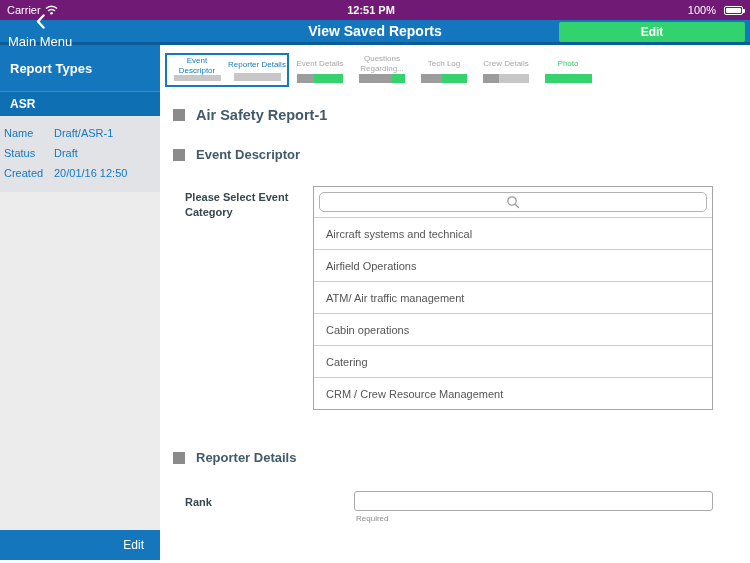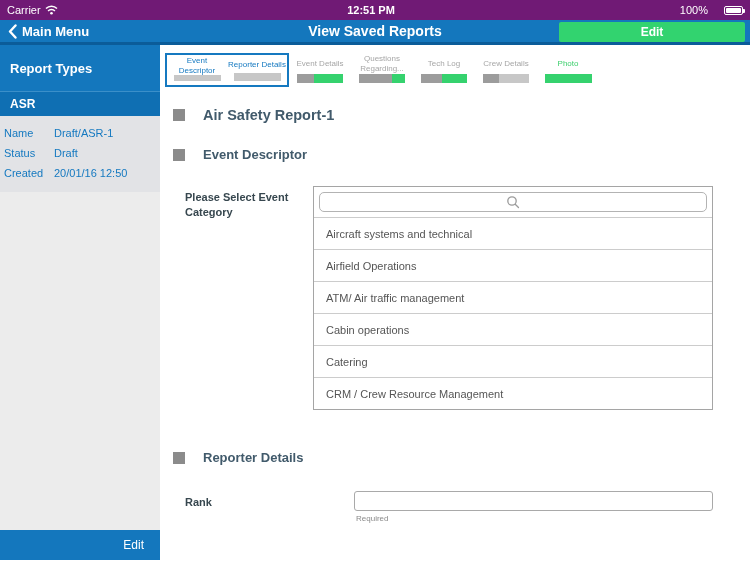--- a/index.html
+++ b/index.html
@@ -5,30 +5,30 @@
   * { margin:0; padding:0; box-sizing:border-box; }
   html,body { width:750px; height:563px; overflow:hidden;
     font-family:"Liberation Sans", sans-serif; background:#fff; }
   .app { position:relative; width:750px; height:563px; }
 
   
   .statusbar { height:20px; background:#701a75; color:#fff; display:flex;
     align-items:center; font-size:11px; position:relative; padding:0 7px; }
   .sb-left { display:flex; align-items:center; gap:4px; }
   .sb-time { position:absolute; left:0; right:8px; text-align:center; font-weight:bold; }
-  .sb-right { margin-left:auto; display:flex; align-items:center; gap:16px; position:relative; }
+  .sb-right { margin-left:auto; display:flex; align-items:center; gap:8px; position:relative; }
   .battery { width:19px; height:9px; border:1px solid #fff; border-radius:2px; padding:1px; position:relative; }
   .battery .fill { display:block; height:100%; width:100%; background:#fff; border-radius:1px; }
   .battery:after { content:""; position:absolute; right:-3px; top:2px; width:2px; height:4px; background:#fff; border-radius:0 1px 1px 0; }
 
   
   .navbar { height:25px; background:#1477bd; border-bottom:3px solid #0b5c99;
     display:flex; align-items:center; position:relative; color:#fff; }
   .back-btn { display:flex; align-items:center; gap:5px; padding-left:8px;
-    font-size:13px; font-weight:bold; cursor:pointer; z-index:2; }
+    font-size:13px; font-weight:normal; cursor:pointer; z-index:2;flex-direction:column; }
   .nav-title { position:absolute; left:0; right:0; text-align:center;
     font-size:14px; font-weight:bold; }
   .nav-edit { position:absolute; right:5px; top:2px; width:186px; height:20px;
     background:#32d36f; color:#fff; font-size:12px; font-weight:bold;
     display:flex; align-items:center; justify-content:center; border-radius:2px; cursor:pointer; z-index:2; }
 
   
   .body { display:flex; height:515px; }
 
   
@@ -50,21 +50,21 @@
   .tabgroup { display:flex; border:2px solid #1579c0; }
   .tab { width:62px; display:flex; flex-direction:column; align-items:center;
     justify-content:space-between; padding:1px 1px 4px; cursor:pointer; }
   .tabgroup .tab { width:60px; }
   .tlabel { font-size:8px; line-height:1.2; text-align:center; height:19px;
     display:flex; align-items:center; justify-content:center; }
   .tbar { width:47px; height:9px; display:flex; overflow:hidden; }
   .tbar .seg { height:100%; }
 
   .content { padding:20px 37px 0 13px; }
-  .heading { display:flex; align-items:center; gap:18px; }
+  .heading { display:flex; align-items:center; gap:11px; }
   .sq { width:12px; height:12px; background:#8b8b8b; flex:none; }
   .report-title { font-size:14.5px; font-weight:bold; color:#415a6b; }
   .section-title { font-size:13px; font-weight:bold; color:#415a6b; }
   .sec-event { margin-top:24px; }
   .sec-reporter { margin-top:40px; }
 
   .form-row { display:flex; margin-top:24px;margin-left:12px; }
   .field-label { width:128px; flex:none; font-size:11px; font-weight:bold;
     color:#37474f; line-height:1.35; padding-top:4px; }
 

